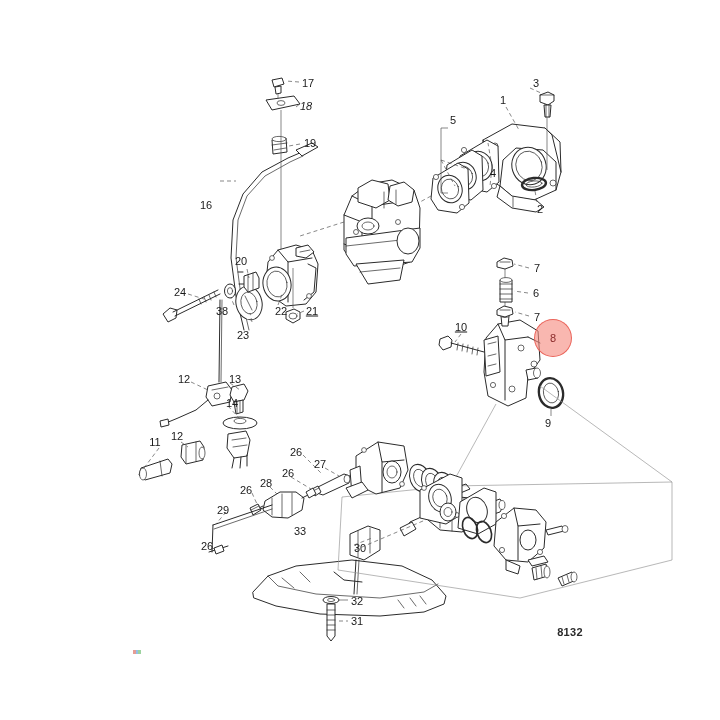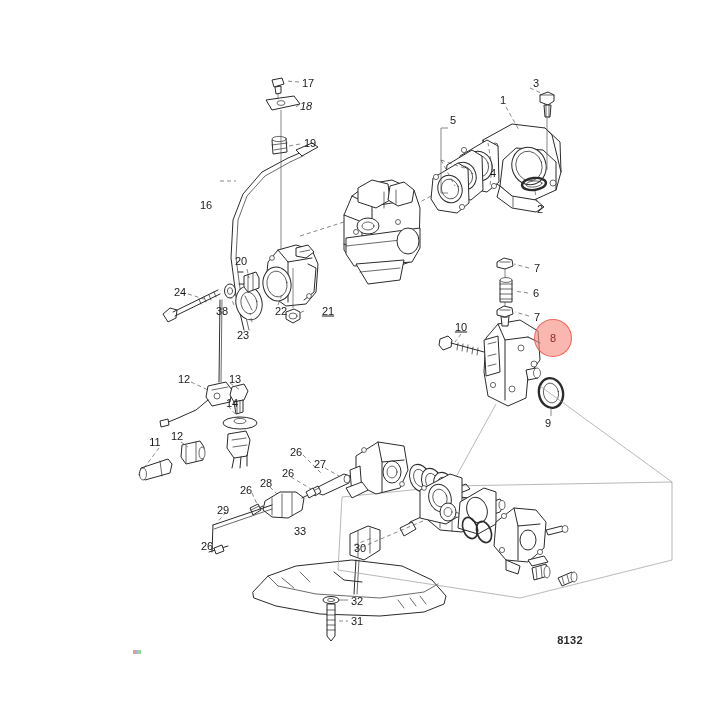--- a/index.html
+++ b/index.html
@@ -438,37 +438,37 @@
   <div class="callout-label" style="left:155px; top:442px;">11</div>
   <div class="callout-label" style="left:177px; top:436px;">12</div>
   <div class="callout-label" style="left:235px; top:379px;">13</div>
   <div class="callout-label" style="left:232px; top:403px;">14</div>
   <div class="callout-label" style="left:184px; top:379px;">12</div>
   <div class="callout-label" style="left:206px; top:181px;margin-top:24px;">16</div>
   <div class="callout-label" style="left:308px; top:83px;">17</div>
   <div class="callout-label" style="left:306px; top:106px;font-style:italic;">18</div>
   <div class="callout-label" style="left:310px; top:143px;">19</div>
   <div class="callout-label" style="left:241px; top:261px;">20</div>
-  <div class="callout-label" style="left:328px; top:311px;text-decoration:underline;">21</div>
+  <div class="callout-label" style="left:312px; top:311px;text-decoration:underline;">21</div>
   <div class="callout-label" style="left:269px; top:311px;padding-left:24px;">22</div>
   <div class="callout-label" style="left:243px; top:335px;">23</div>
   <div class="callout-label" style="left:180px; top:292px;">24</div>
   <div class="callout-label" style="left:222px; top:311px;">38</div>
   <div class="callout-label" style="left:296px; top:452px;">26</div>
   <div class="callout-label" style="left:288px; top:473px;">26</div>
   <div class="callout-label" style="left:246px; top:490px;">26</div>
   <div class="callout-label" style="left:207px; top:546px;">26</div>
   <div class="callout-label" style="left:320px; top:464px;">27</div>
   <div class="callout-label" style="left:266px; top:483px;">28</div>
   <div class="callout-label" style="left:223px; top:510px;">29</div>
   <div class="callout-label" style="left:360px; top:548px;">30</div>
   <div class="callout-label" style="left:357px; top:621px;">31</div>
   <div class="callout-label" style="left:357px; top:601px;">32</div>
   <div class="callout-label" style="left:300px; top:531px;">33</div>
 
   <div id="highlight-marker" style="left:534px; top:319px; width:38px; height:38px;
               background:rgba(245,138,128,0.62); border:1.5px solid rgba(232,85,74,0.85);">8</div>
 
-  <div class="diagram-id" style="left:570px; top:632px;margin-top:8px;">8132</div>
+  <div class="diagram-id" style="left:570px; top:632px;">8132</div>
 
   <div class="tiny-mark" style="left:133px; top:650px;"></div>
 
 </div>
 
 </body></html>

